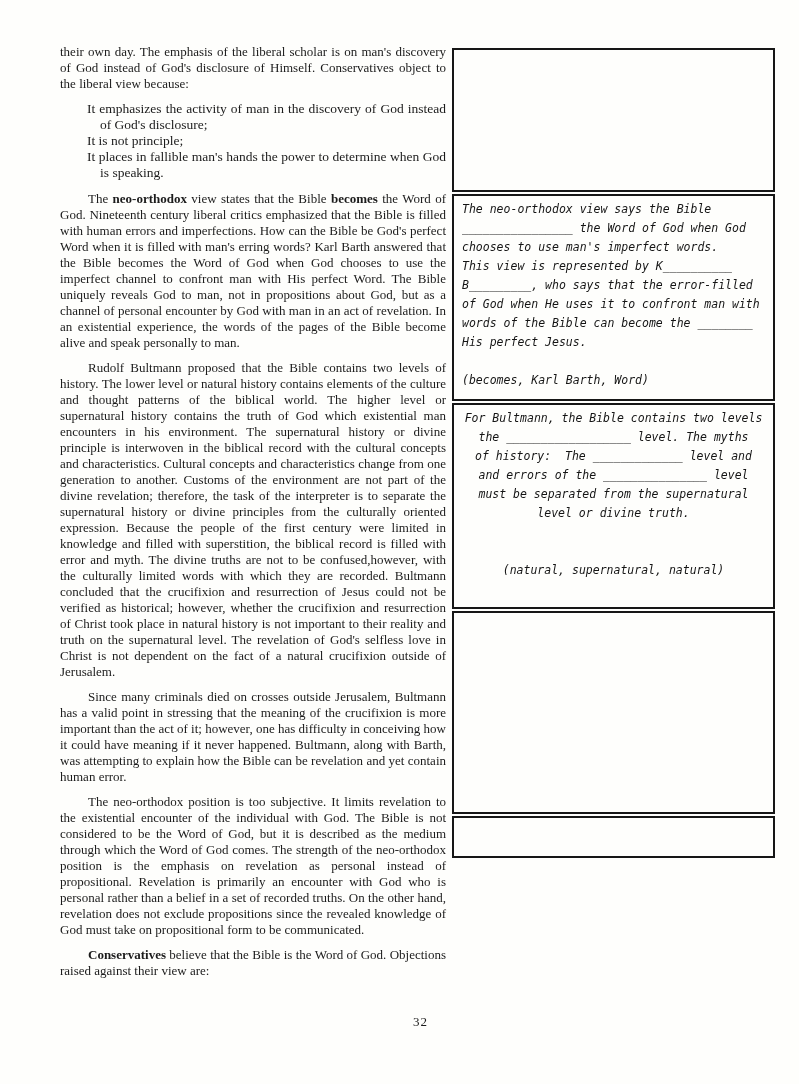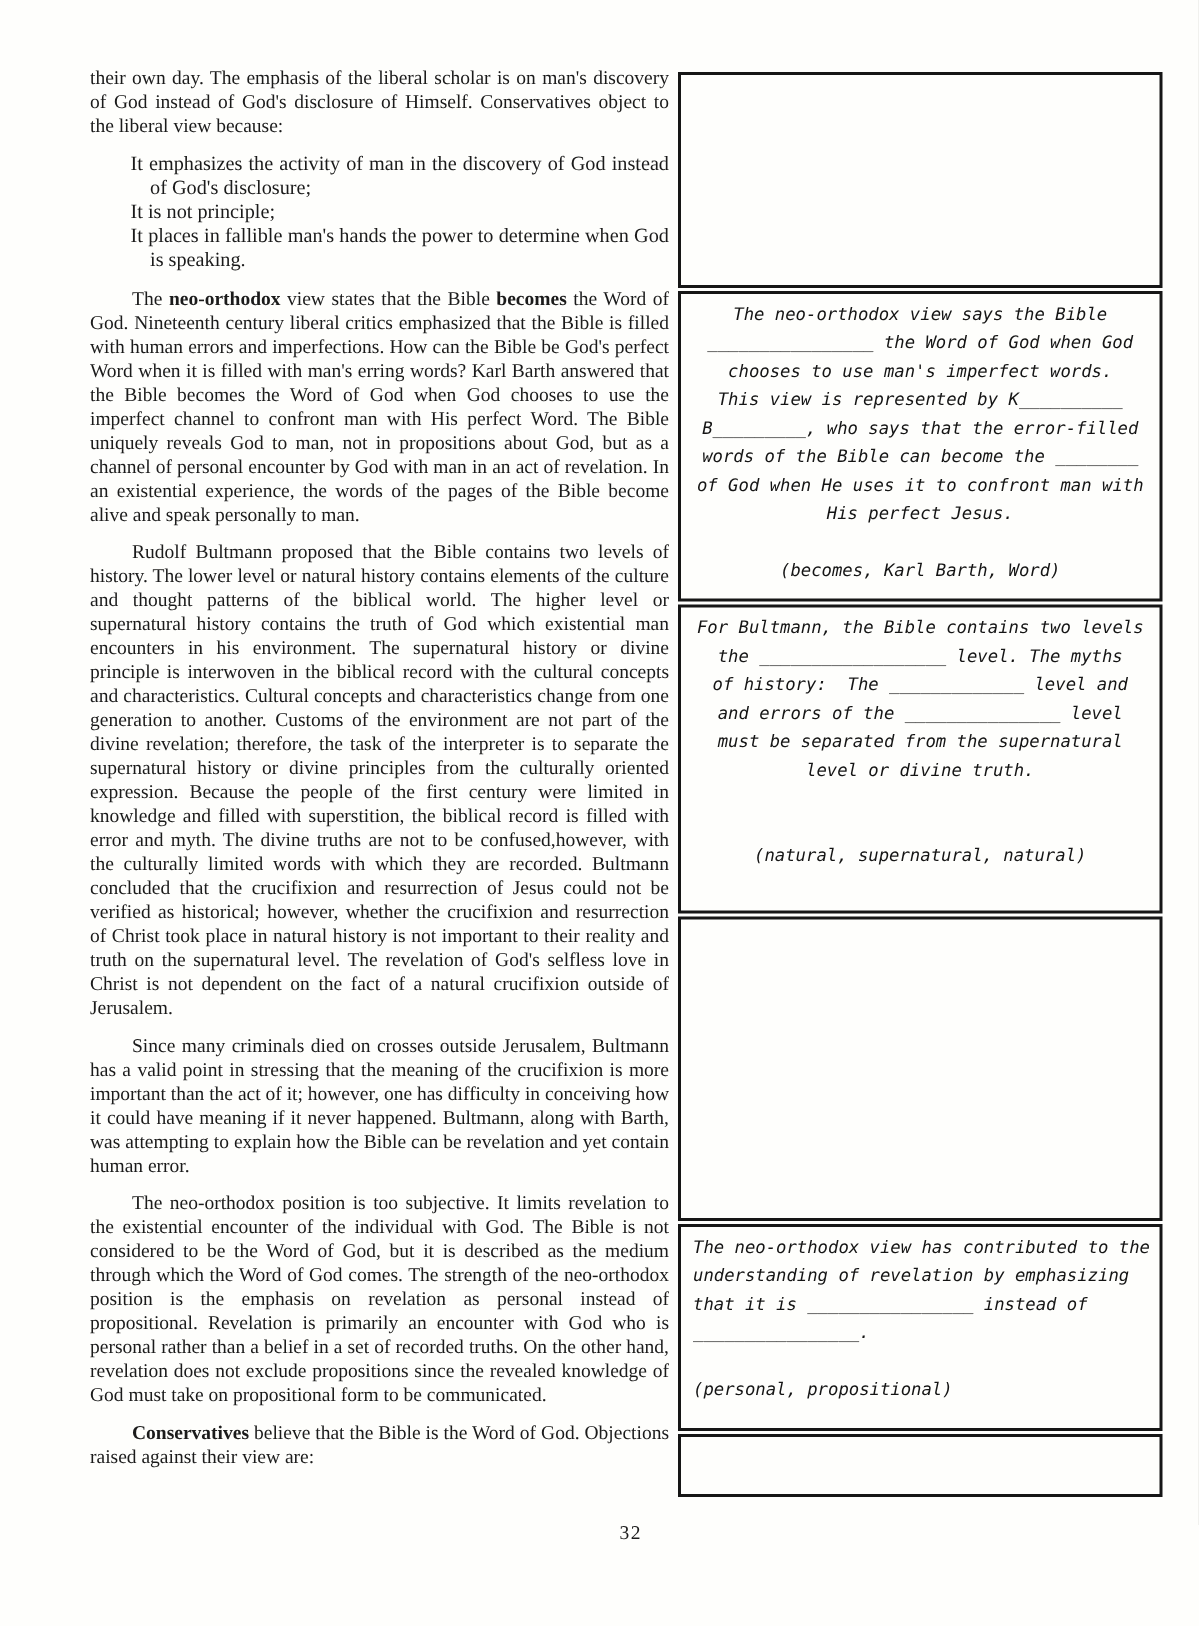--- a/index.html
+++ b/index.html
@@ -65,48 +65,40 @@
         <div class="obj-item">It places in fallible man's hands the power to determine when God is speaking.</div>
       </div>
       <p class="para indent"><span>The </span><span class="bold">neo-orthodox</span><span> view states that the Bible </span><span class="bold">becomes</span><span> the Word of God. Nineteenth century liberal critics emphasized that the Bible is filled with human errors and imperfections. How can the Bible be God's perfect Word when it is filled with man's erring words? Karl Barth answered that the Bible becomes the Word of God when God chooses to use the imperfect channel to confront man with His perfect Word. The Bible uniquely reveals God to man, not in propositions about God, but as a channel of personal encounter by God with man in an act of revelation. In an existential experience, the words of the pages of the Bible become alive and speak personally to man.</span></p>
       <p class="para indent"><span>Rudolf Bultmann proposed that the Bible contains two levels of history. The lower level or natural history contains elements of the culture and thought patterns of the biblical world. The higher level or supernatural history contains the truth of God which existential man encounters in his environment. The supernatural history or divine principle is interwoven in the biblical record with the cultural concepts and characteristics. Cultural concepts and characteristics change from one generation to another. Customs of the environment are not part of the divine revelation; therefore, the task of the interpreter is to separate the supernatural history or divine principles from the culturally oriented expression. Because the people of the first century were limited in knowledge and filled with superstition, the biblical record is filled with error and myth. The divine truths are not to be confused,however, with the culturally limited words with which they are recorded. Bultmann concluded that the crucifixion and resurrection of Jesus could not be verified as historical; however, whether the crucifixion and resurrection of Christ took place in natural history is not important to their reality and truth on the supernatural level. The revelation of God's selfless love in Christ is not dependent on the fact of a natural crucifixion outside of Jerusalem.</span></p>
       <p class="para indent"><span>Since many criminals died on crosses outside Jerusalem, Bultmann has a valid point in stressing that the meaning of the crucifixion is more important than the act of it; however, one has difficulty in conceiving how it could have meaning if it never happened. Bultmann, along with Barth, was attempting to explain how the Bible can be revelation and yet contain human error.</span></p>
       <p class="para indent"><span>The neo-orthodox position is too subjective. It limits revelation to the existential encounter of the individual with God. The Bible is not considered to be the Word of God, but it is described as the medium through which the Word of God comes. The strength of the neo-orthodox position is the emphasis on revelation as personal instead of propositional. Revelation is primarily an encounter with God who is personal rather than a belief in a set of recorded truths. On the other hand, revelation does not exclude propositions since the revealed knowledge of God must take on propositional form to be communicated.</span></p>
       <p class="para indent"><span class="bold">Conservatives</span><span> believe that the Bible is the Word of God. Objections raised against their view are:</span></p>
     </div>
   <div class="right-col" id="right-col">
       <div class="abox" style="height: 144px;"></div>
-      <div class="abox" style="height: 207px; text-align: center;">
+      <div class="abox" style="height: 207px;">
         <div class="tline">The neo-orthodox view says the Bible</div>
         <div class="tline">________________ the Word of God when God</div>
         <div class="tline">chooses to use man's imperfect words.</div>
         <div class="tline">This view is represented by K__________</div>
         <div class="tline">B_________, who says that the error-filled</div>
+        <div class="tline">of God when He uses it to confront man with</div>
         <div class="tline">words of the Bible can become the ________</div>
-        <div class="tline">of God when He uses it to confront man with</div>
         <div class="tline">His perfect Jesus.</div>
         <div class="tline">&nbsp;</div>
         <div class="tline">(becomes, Karl Barth, Word)</div>
       </div>
       <div class="abox" style="height: 206px; text-align: center;">
         <div class="tline">For Bultmann, the Bible contains two levels</div>
         <div class="tline">the __________________ level. The myths</div>
         <div class="tline">of history:  The _____________ level and</div>
         <div class="tline">and errors of the _______________ level</div>
         <div class="tline">must be separated from the supernatural</div>
         <div class="tline">level or divine truth.</div>
         <div class="tline">&nbsp;</div>
         <div class="tline">&nbsp;</div>
         <div class="tline">(natural, supernatural, natural)</div>
       </div>
       <div class="abox" style="height: 203px;"></div>
-      <div class="abox" style="height: 138px;">
-        <div class="tline">The neo-orthodox view has contributed to the</div>
-        <div class="tline">understanding of revelation by emphasizing</div>
-        <div class="tline">that it is ________________ instead of</div>
-        <div class="tline">________________.</div>
-        <div class="tline">&nbsp;</div>
-        <div class="tline">(personal, propositional)</div>
-      </div>
       <div class="abox" style="height: 42px;"></div>
     </div>
   <div class="page-number">32</div>
 </div>
 
 </body></html>

